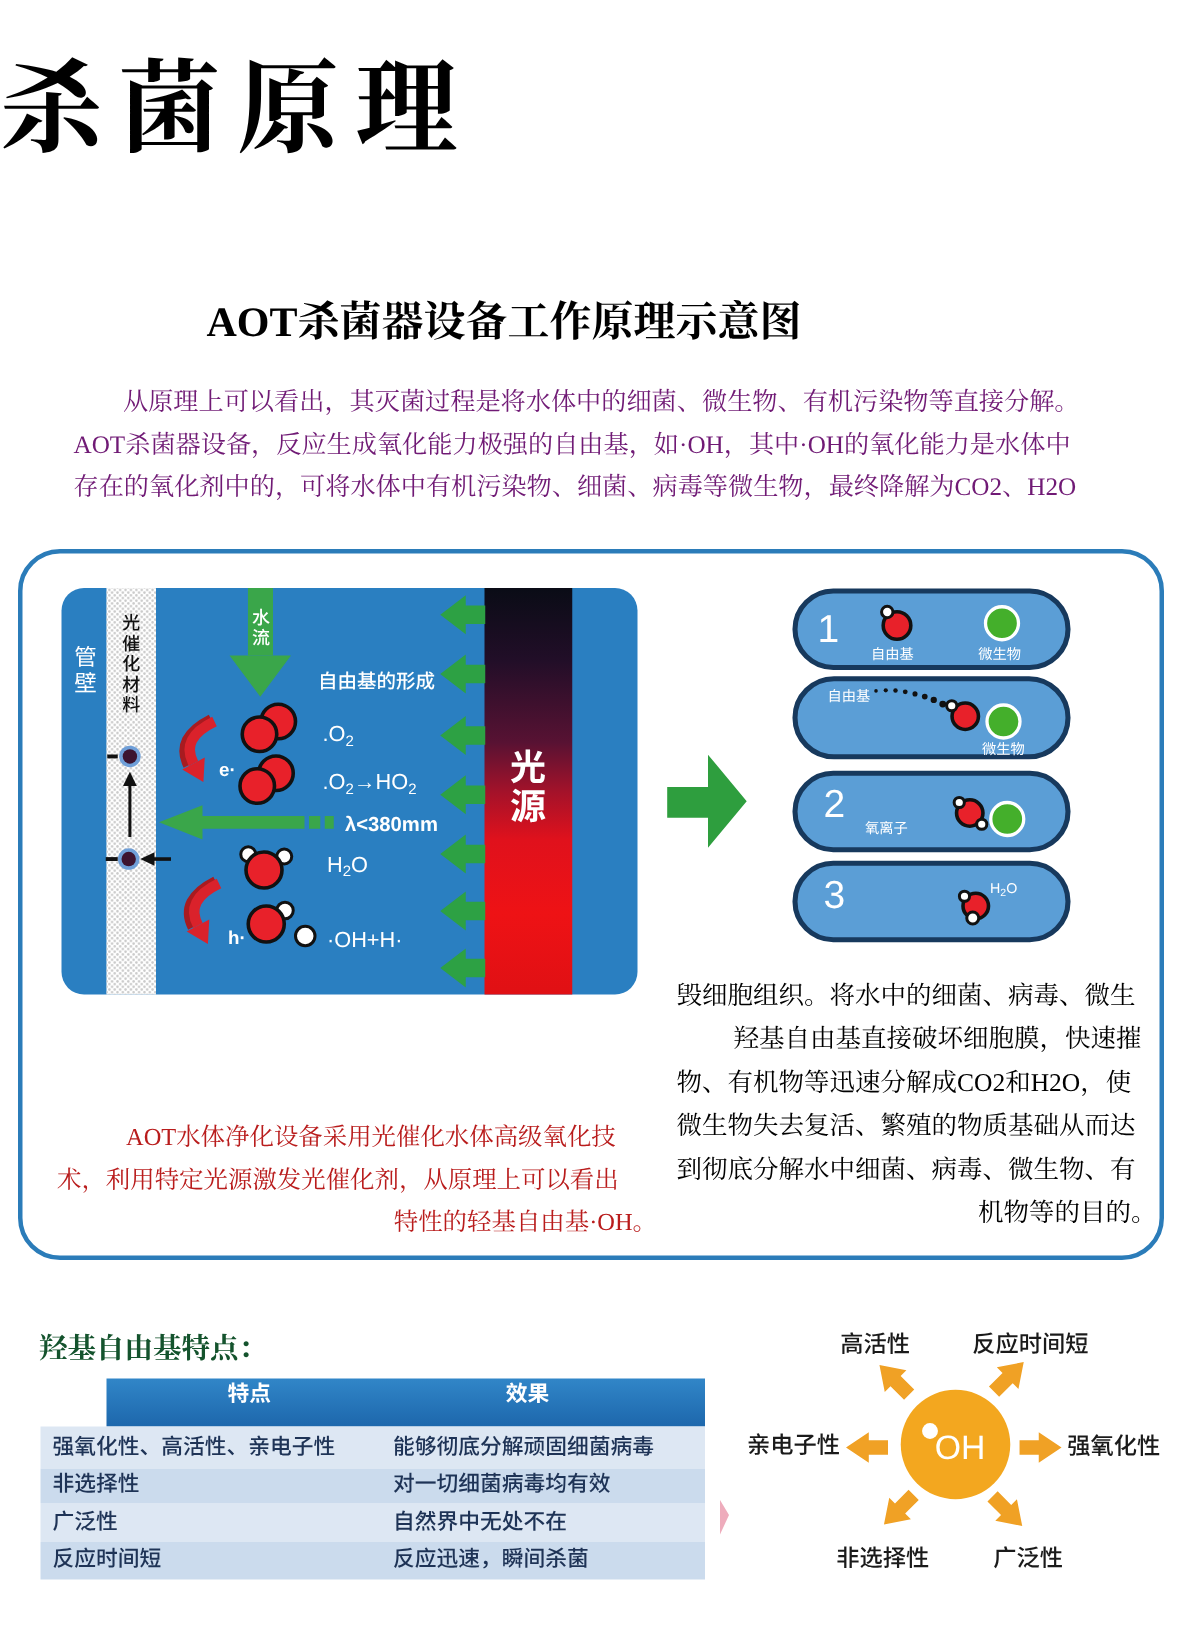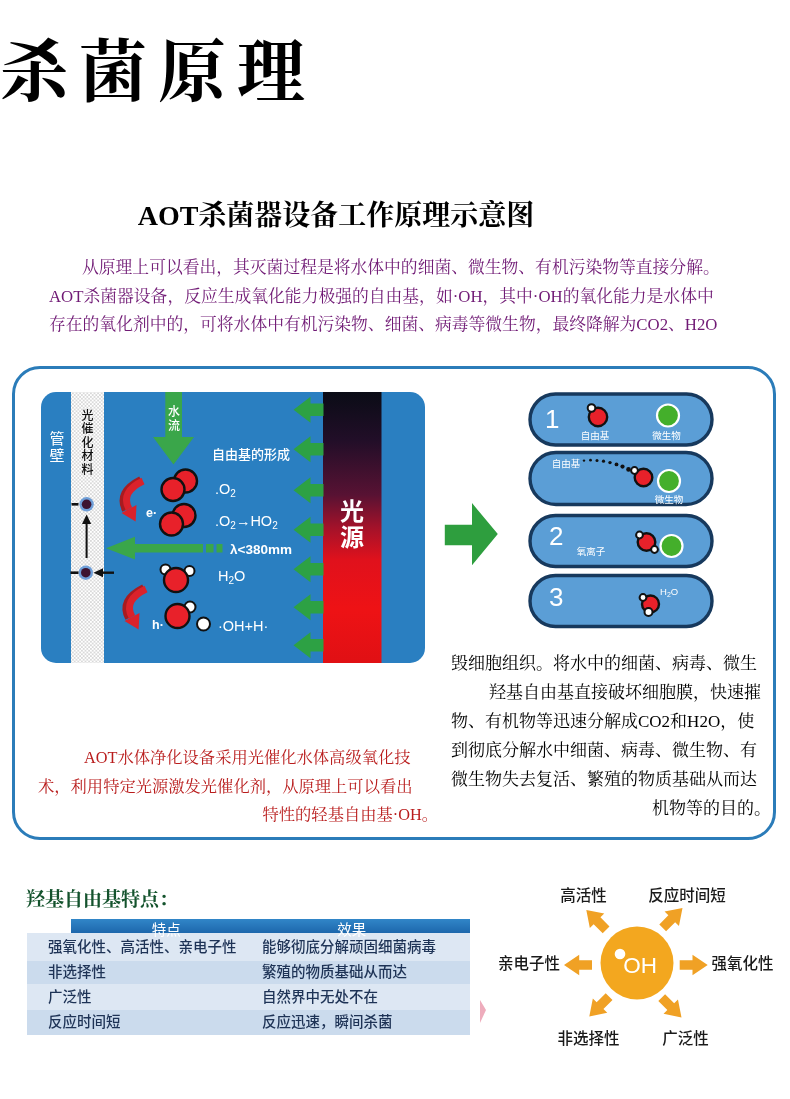--- a/index.html
+++ b/index.html
@@ -15,27 +15,27 @@
 #para{left:49px;width:680px;top:254px;font-size:16.8px;line-height:28.6px;color:#701a75;}
 #bigbox{left:12px;top:366px;width:764px;height:474px;border:3.5px solid #2b7cb9;
   border-radius:28px;box-sizing:border-box;background:#fff;}
 #ltext{left:38px;width:400px;top:705px;font-size:16.3px;line-height:28.7px;color:#b91c1c;margin-top:39px;}
 #ltext .ind{text-indent:46px;}
 #rtext{left:451px;width:320px;top:649px;font-size:17px;line-height:29px;color:#000;}
 #rtext .ind{text-indent:38px;}
 #feat{left:26px;top:884px;font-size:19px;font-weight:bold;color:#14532d;}
 #tbl{left:27px;top:919px;width:443px;font-size:14.5px;color:#1e3356;
   font-family:"Liberation Sans","Noto Sans CJK SC",sans-serif;font-weight:500;}
-#tbl .hd{height:14px;background:linear-gradient(#3186c8,#1d67ac);color:#fff;
-  font-weight:normal;font-size:14.5px;display:flex;margin-left:44px;}
+#tbl .hd{height:32px;background:linear-gradient(#3186c8,#1d67ac);color:#fff;
+  font-weight:bold;font-size:14.5px;display:flex;margin-left:44px;}
 #tbl .hd div{line-height:22px;text-align:center;}
 #tbl .c1{width:213px;}
 #tbl .c2{width:230px;}
 #tbl .row{display:flex;}
-#tbl .row div{padding-left:21px;box-sizing:border-box;}
+#tbl .row div{padding-left:8px;box-sizing:border-box;}
 #tbl .row .c2{padding-left:22px;}
 .r1{background:#dde7f3;}
 .r2{background:#cbdbed;}
 </style>
 </head>
 <body>
 <div class="abs" id="title">杀菌原理</div>
 <div class="abs" id="subtitle">AOT杀菌器设备工作原理示意图</div>
 <div class="abs" id="para">
 <div class="jline" style="text-indent:33px;">从原理上可以看出，其灭菌过程是将水体中的细菌、微生物、有机污染物等直接分解。</div>
@@ -187,37 +187,37 @@
 
 <div class="abs" id="ltext">
 <div class="jline ind">AOT水体净化设备采用光催化水体高级氧化技</div>
 <div class="jline">术，利用特定光源激发光催化剂，从原理上可以看出</div>
 <div class="lline">特性的轻基自由基·OH。</div>
 </div>
 <div class="abs" id="rtext">
 <div class="jline">毁细胞组织。将水中的细菌、病毒、微生</div>
 <div class="jline ind">羟基自由基直接破坏细胞膜，快速摧</div>
 <div class="jline">物、有机物等迅速分解成CO2和H2O，使</div>
+<div class="jline">微生物失去复活、繁殖的物质基础从而达</div>
 <div class="jline">到彻底分解水中细菌、病毒、微生物、有</div>
-<div class="jline">微生物失去复活、繁殖的物质基础从而达</div>
 <div class="lline">机物等的目的。</div>
 </div>
 <div class="abs" id="feat">羟基自由基特点：</div>
 <div class="abs" id="tbl">
 <div class="hd">
       <div class="c1" style="padding-left:6px;">特点</div>
       <div class="c2" style="padding-right:22px;">效果</div>
     </div>
 <div class="row r1" style="height:28px;line-height:28px;">
       <div class="c1">强氧化性、高活性、亲电子性</div>
       <div class="c2">能够彻底分解顽固细菌病毒</div>
     </div>
 <div class="row r2" style="height:23px;line-height:23px;">
       <div class="c1">非选择性</div>
-      <div class="c2">繁殖的物质基础从而达</div>
+      <div class="c2">对一切细菌病毒均有效</div>
     </div>
 <div class="row r1" style="height:26px;line-height:26px;">
       <div class="c1">广泛性</div>
       <div class="c2">自然界中无处不在</div>
     </div>
 <div class="row r2" style="height:25px;line-height:25px;">
       <div class="c1">反应时间短</div>
       <div class="c2">反应迅速，瞬间杀菌</div>
     </div>
 </div>

